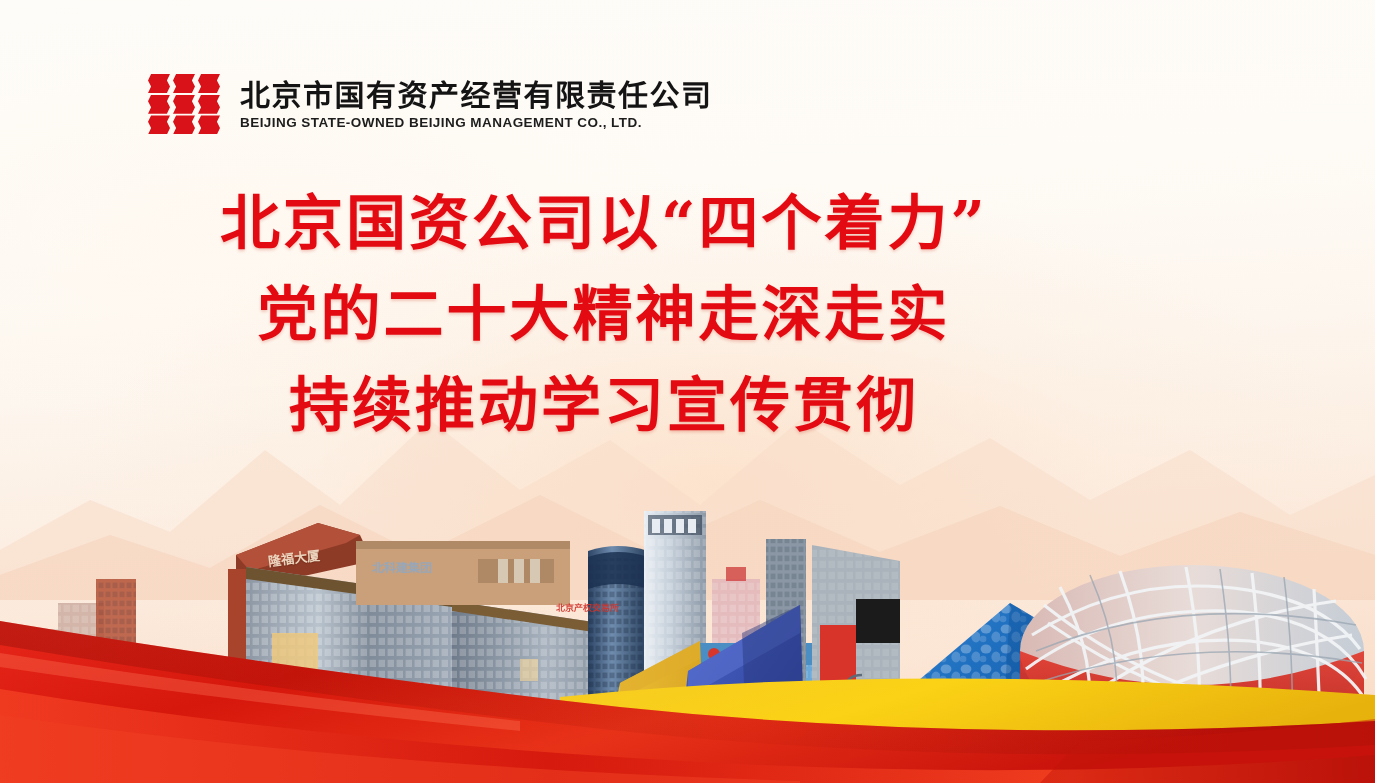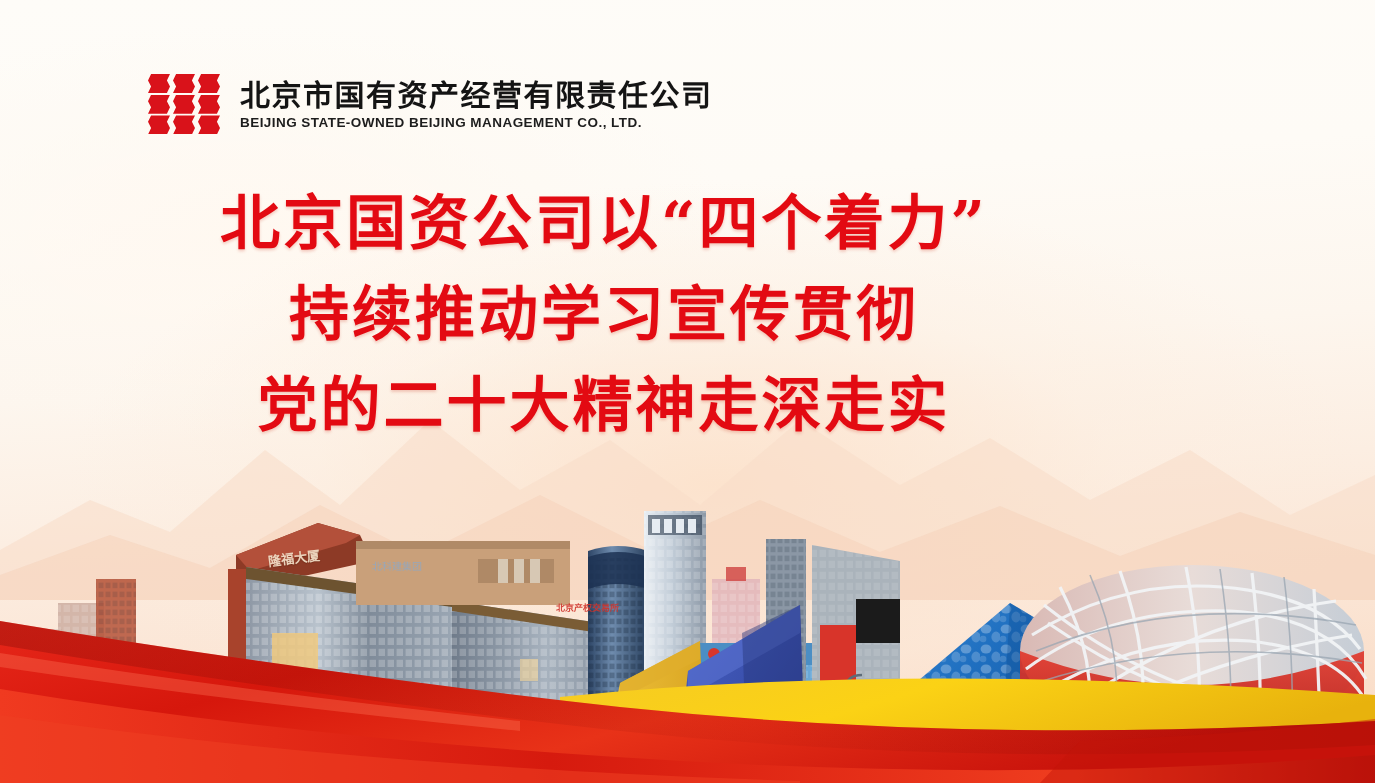--- a/index.html
+++ b/index.html
@@ -48,21 +48,21 @@
   #city svg{display:block;width:100%;height:100%;}
 
   
   #ribbons{position:absolute;left:0;bottom:0;width:1375px;height:300px;pointer-events:none;}
   #ribbons svg{display:block;width:100%;height:100%;}
 
   .sign{position:absolute;font-family:"DejaVu Sans","Liberation Sans",sans-serif;
     white-space:nowrap;pointer-events:none;}
   #sign-longfu{left:268px;top:548px;font-size:13px;color:#f2dfc8;font-weight:bold;
     transform:rotate(-7deg);text-shadow:0 1px 1px rgba(90,30,10,.5);opacity:.92;}
-  #sign-beikejian{left:372px;top:558px;font-size:10px;color:#8fa8c4;font-weight:normal;opacity:.85;}
+  #sign-beikejian{left:372px;top:558px;font-size:12px;color:#8fa8c4;font-weight:bold;opacity:.85;}
   #sign-cqjys{left:556px;top:601px;font-size:9px;color:#d0342c;font-weight:bold;opacity:.9;text-align:right;}
 </style>
 </head>
 <body>
 
 <div id="banner">
 
   <div class="mtn" style="top:300px;height:300px;">
     <svg viewBox="0 0 1375 300" preserveAspectRatio="none">
       <path d="M0,300 L0,250 L90,200 L170,232 L265,150 L340,205 L430,120 L520,190 L610,140 L700,205 L800,120 L900,185 L990,138 L1090,200 L1190,150 L1290,215 L1375,175 L1375,300 Z" fill="#f8ddc8" opacity="0.55"></path>
@@ -89,22 +89,22 @@
         </div>
     </div>
     <div id="logo-text">
       <div id="logo-cn">北京市国有资产经营有限责任公司</div>
       <div id="logo-en">BEIJING STATE-OWNED BEIJING MANAGEMENT CO., LTD.</div>
     </div>
   </div>
 
   <div id="headline">
     <span class="hl">北京国资公司以“四个着力”</span>
+    <span class="hl">党的二十大精神走深走实</span>
     <span class="hl">持续推动学习宣传贯彻</span>
-    <span class="hl">党的二十大精神走深走实</span>
   </div>
 
   <div id="city">
     <svg viewBox="0 0 1375 300" preserveAspectRatio="none">
       <defs>
         <linearGradient id="gGlass" x1="0" y1="0" x2="1" y2="0">
           <stop offset="0%" stop-color="#8d97a4"></stop>
             <stop offset="35%" stop-color="#b9c3cd"></stop>
           <stop offset="60%" stop-color="#7f8b99"></stop>
             <stop offset="100%" stop-color="#9aa6b3"></stop>

